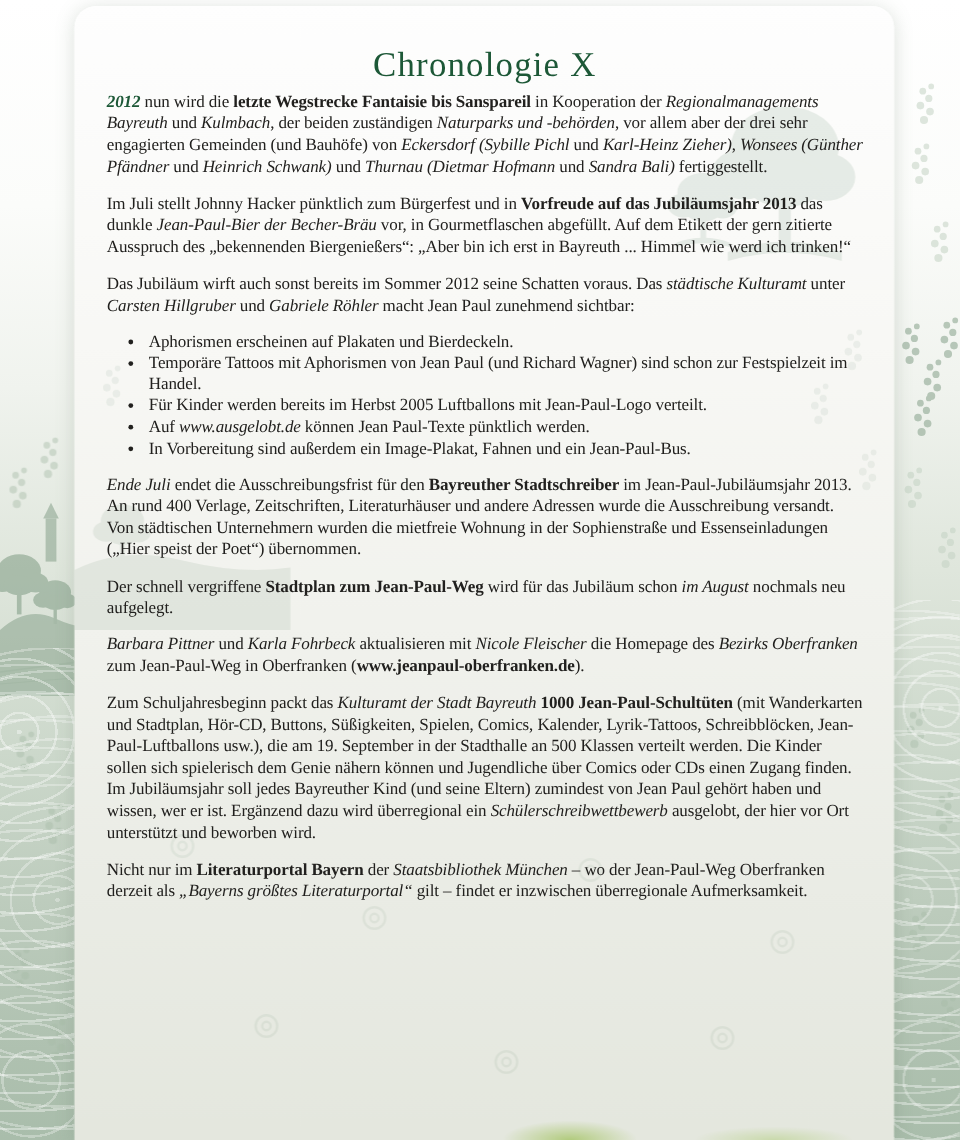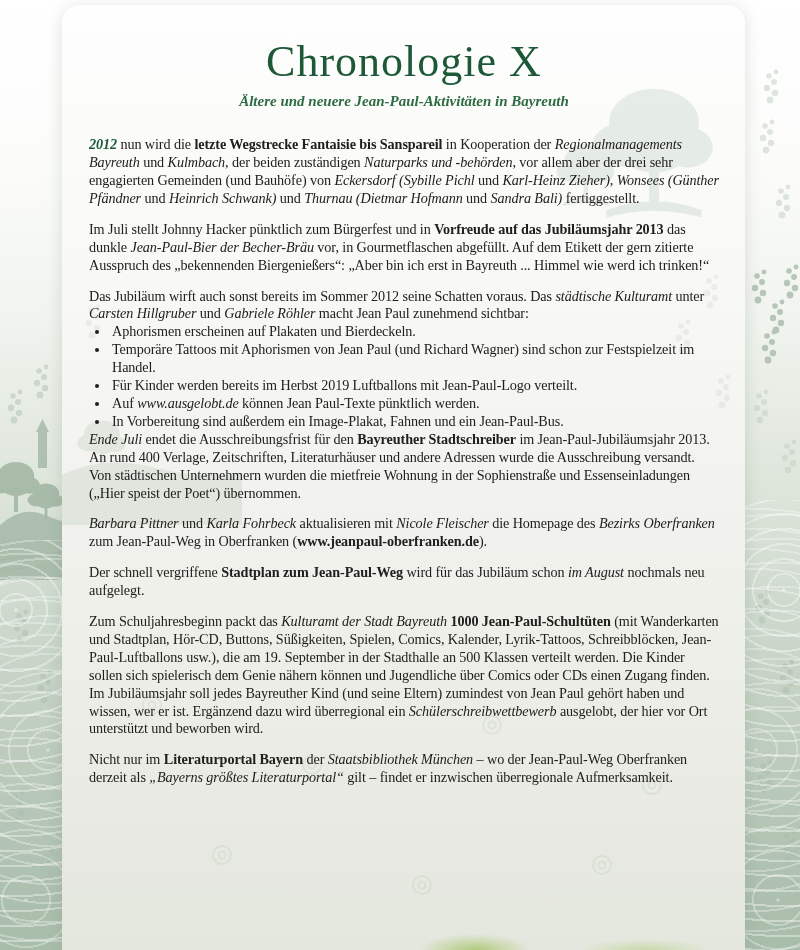--- a/index.html
+++ b/index.html
@@ -17,28 +17,28 @@
     background:
       repeating-radial-gradient(circle at 40px 90px, rgba(255,255,255,.38) 0 2px, rgba(255,255,255,0) 2px 15px),
       repeating-radial-gradient(circle at 12px 250px, rgba(255,255,255,.30) 0 2px, rgba(255,255,255,0) 2px 20px),
       repeating-radial-gradient(circle at 34px 400px, rgba(255,255,255,.30) 0 2px, rgba(255,255,255,0) 2px 24px);}
   .card{position:absolute;left:62px;top:5px;width:683px;height:945px;z-index:3;
         border-radius:18px 18px 0 0;overflow:hidden;
         background:linear-gradient(180deg,#fefefe 0%,#f8f8f5 30%,#f1f2ed 55%,#eaece5 78%,#e4e7de 100%);
         box-shadow:0 2px 16px rgba(100,125,102,.22);}
   .card-art{position:absolute;left:0;top:0;pointer-events:none;}
   .card-content{position:relative;padding:22px 26px 0 27px;z-index:2;}
-  .title{font-weight:400;font-size:44px;line-height:1.05;color:#1d5837;text-align:center;
+  .title{font-weight:400;font-size:29px;line-height:1.05;color:#1d5837;text-align:center;
          margin:12px 0 8px;letter-spacing:1px;}
   .subtitle{font-style:italic;font-weight:700;font-size:15px;color:#2e6b42;text-align:center;
             margin:0 0 26px;}
   .para{font-size:14.2px;line-height:17.9px;color:#21201e;margin:0 0 13px;letter-spacing:-0.1px;}
   .para.tight{margin-bottom:0;}
   .para.justify{text-align:justify;}
-  .bullets{margin:0;padding:0 0 0 21px;list-style:disc;}
+  .bullets{margin:12px;padding:0 0 0 21px;list-style:disc;}
   .bullets li{font-size:14.2px;line-height:17.9px;color:#21201e;letter-spacing:-0.1px;padding-left:2px;}
   .i{font-style:italic;}
   .bi{font-weight:700;}
   .gbi{font-style:italic;font-weight:700;color:#1d5837;text-align:center;}
   .leaf{position:absolute;z-index:4;}
   .leaf-a{left:420px;top:934px;width:110px;height:16px;
           background:radial-gradient(ellipse at 50% 100%, rgba(168,198,108,.85), rgba(168,198,108,0) 72%);}
   .leaf-b{left:580px;top:939px;width:130px;height:11px;
           background:radial-gradient(ellipse at 50% 100%, rgba(190,212,150,.7), rgba(190,212,150,0) 72%);}
 </style>
@@ -166,37 +166,36 @@
           <circle cx="160" cy="850" r="3.5"></circle>
         <circle cx="360" cy="880" r="9"></circle>
           <circle cx="360" cy="880" r="3.5"></circle>
         <circle cx="540" cy="860" r="9"></circle>
           <circle cx="540" cy="860" r="3.5"></circle>
       </g>
     </svg>
 
     <div class="card-content">
       <h1 class="title">Chronologie X</h1>
-      <h2 class="subtitle">Ältere und neuere Jean-Paul-Aktivitäten in Bayreuth</h2>
 
       <p class="para"><span class="gbi">2012</span><span> nun wird die </span><span class="bi">letzte Wegstrecke Fantaisie bis Sanspareil</span><span> in Kooperation der </span><span class="i">Regionalmanagements Bayreuth</span><span> und </span><span class="i">Kulmbach</span><span>, der beiden zuständigen </span><span class="i">Naturparks und -behörden</span><span>, vor allem aber der drei sehr engagierten Gemeinden (und Bauhöfe) von </span><span class="i">Eckersdorf (Sybille Pichl</span><span> und </span><span class="i">Karl-Heinz Zieher)</span><span>, </span><span class="i">Wonsees (Günther Pfändner</span><span> und </span><span class="i">Heinrich Schwank)</span><span> und </span><span class="i">Thurnau (Dietmar Hofmann</span><span> und </span><span class="i">Sandra Bali)</span><span> fertiggestellt.</span></p>
       <p class="para"><span>Im Juli stellt Johnny Hacker pünktlich zum Bürgerfest und in </span><span class="bi">Vorfreude auf das Jubiläumsjahr 2013</span><span> das dunkle </span><span class="i">Jean-Paul-Bier der Becher-Bräu</span><span> vor, in Gourmetflaschen abgefüllt. Auf dem Etikett der gern zitierte Ausspruch des „bekennenden Biergenießers“: „Aber bin ich erst in Bayreuth ... Himmel wie werd ich trinken!“</span></p>
       <p class="para tight"><span>Das Jubiläum wirft auch sonst bereits im Sommer 2012 seine Schatten voraus. Das </span><span class="i">städtische Kulturamt</span><span> unter </span><span class="i">Carsten Hillgruber</span><span> und </span><span class="i">Gabriele Röhler</span><span> macht Jean Paul zunehmend sichtbar:</span></p>
 
       <ul class="bullets">
         <li><span>Aphorismen erscheinen auf Plakaten und Bierdeckeln.</span></li>
         <li><span>Temporäre Tattoos mit Aphorismen von Jean Paul (und Richard Wagner) sind schon zur Festspielzeit im Handel.</span></li>
-        <li><span>Für Kinder werden bereits im Herbst 2019 Luftballons mit Jean-Paul-Logo verteilt.</span></li>
+        <li><span>Für Kinder werden bereits im Herbst 2005 Luftballons mit Jean-Paul-Logo verteilt.</span></li>
         <li><span>Auf </span><span class="i">www.ausgelobt.de</span><span> können Jean Paul-Texte pünktlich werden.</span></li>
         <li><span>In Vorbereitung sind außerdem ein Image-Plakat, Fahnen und ein Jean-Paul-Bus.</span></li>
       </ul>
 
       <p class="para"><span class="i">Ende Juli</span><span> endet die Ausschreibungsfrist für den </span><span class="bi">Bayreuther Stadtschreiber</span><span> im Jean-Paul-Jubiläumsjahr 2013. An rund 400 Verlage, Zeitschriften, Literaturhäuser und andere Adressen wurde die Ausschreibung versandt. Von städtischen Unternehmern wurden die mietfreie Wohnung in der Sophienstraße und Essenseinladungen („Hier speist der Poet“) übernommen.</span></p>
+      <p class="para"><span>Der schnell vergriffene </span><span class="bi">Stadtplan zum Jean-Paul-Weg</span><span> wird für das Jubiläum schon </span><span class="i">im August</span><span> nochmals neu aufgelegt.</span></p>
       <p class="para"><span class="i">Barbara Pittner</span><span> und </span><span class="i">Karla Fohrbeck</span><span> aktualisieren mit </span><span class="i">Nicole Fleischer</span><span> die Homepage des </span><span class="i">Bezirks Oberfranken</span><span> zum Jean-Paul-Weg in Oberfranken (</span><span class="bi">www.jeanpaul-oberfranken.de</span><span>).</span></p>
-      <p class="para"><span>Der schnell vergriffene </span><span class="bi">Stadtplan zum Jean-Paul-Weg</span><span> wird für das Jubiläum schon </span><span class="i">im August</span><span> nochmals neu aufgelegt.</span></p>
       <p class="para tight"><span>Zum Schuljahresbeginn packt das </span><span class="i">Kulturamt der Stadt Bayreuth</span><span> </span><span class="bi">1000 Jean-Paul-Schultüten</span><span> (mit Wanderkarten und Stadtplan, Hör-CD, Buttons, Süßigkeiten, Spielen, Comics, Kalender, Lyrik-Tattoos, Schreibblöcken, Jean-Paul-Luftballons usw.), die am 19. September in der Stadthalle an 500 Klassen verteilt werden. Die Kinder sollen sich spielerisch dem Genie nähern können und Jugendliche über Comics oder CDs einen Zugang finden.</span></p>
       <p class="para"><span>Im Jubiläumsjahr soll jedes Bayreuther Kind (und seine Eltern) zumindest von Jean Paul gehört haben und wissen, wer er ist. Ergänzend dazu wird überregional ein </span><span class="i">Schülerschreibwettbewerb</span><span> ausgelobt, der hier vor Ort unterstützt und beworben wird.</span></p>
       <p class="para"><span>Nicht nur im </span><span class="bi">Literaturportal Bayern</span><span> der </span><span class="i">Staatsbibliothek München</span><span> – wo der Jean-Paul-Weg Oberfranken derzeit als </span><span class="i">„Bayerns größtes Literaturportal“</span><span> gilt – findet er inzwischen überregionale Aufmerksamkeit.</span></p>
     </div>
   </section>
 
   <div class="leaf leaf-a"></div>
   <div class="leaf leaf-b"></div>
 </div>
 

